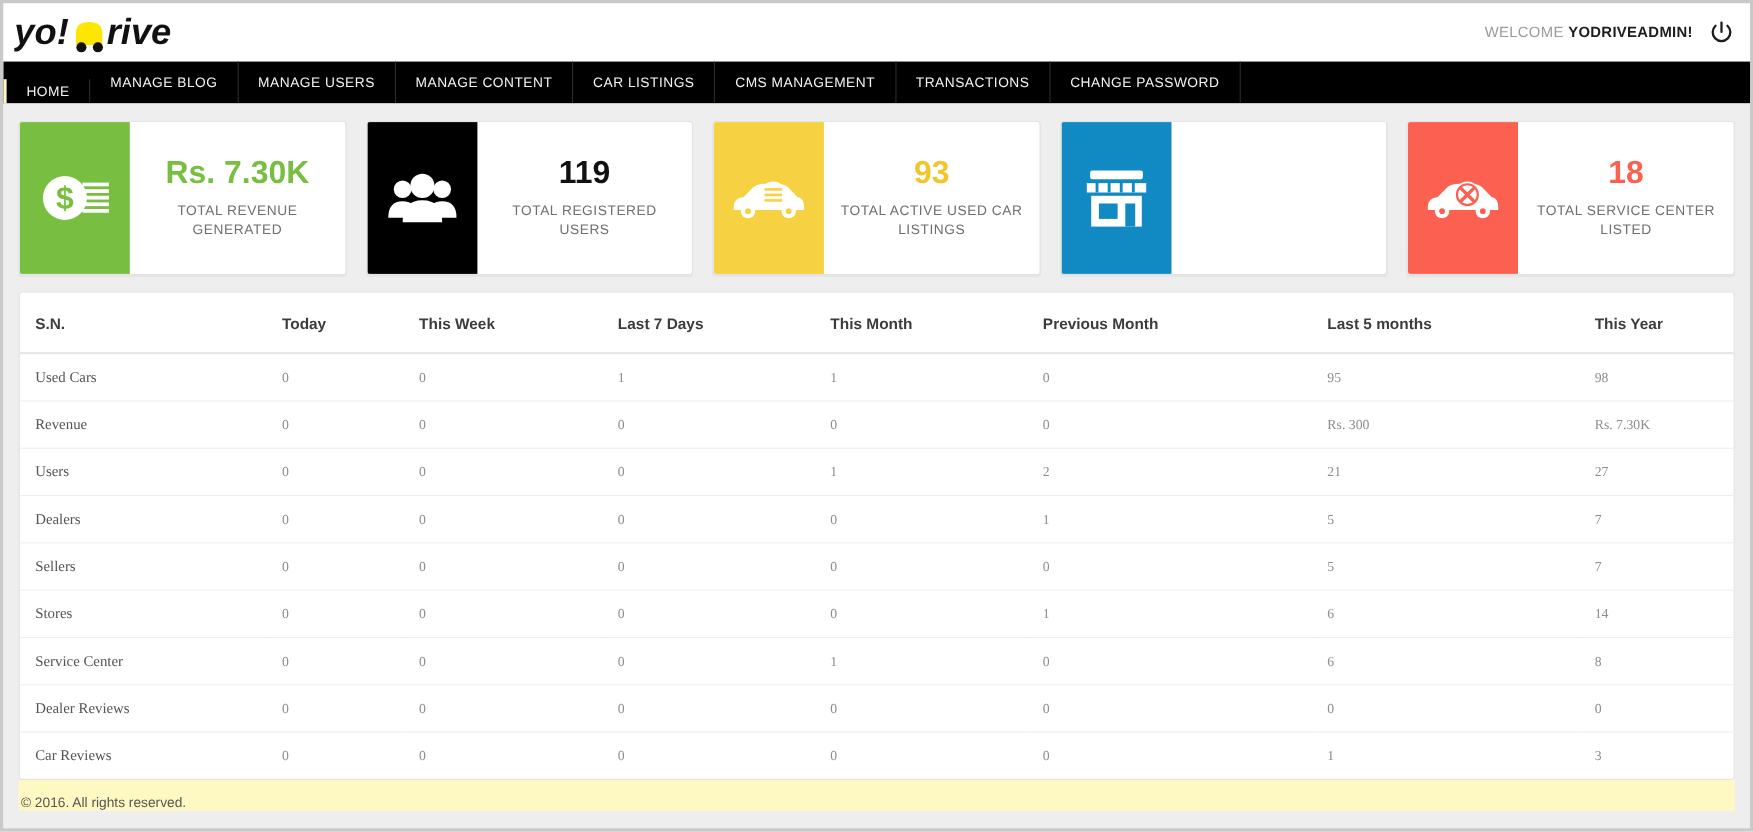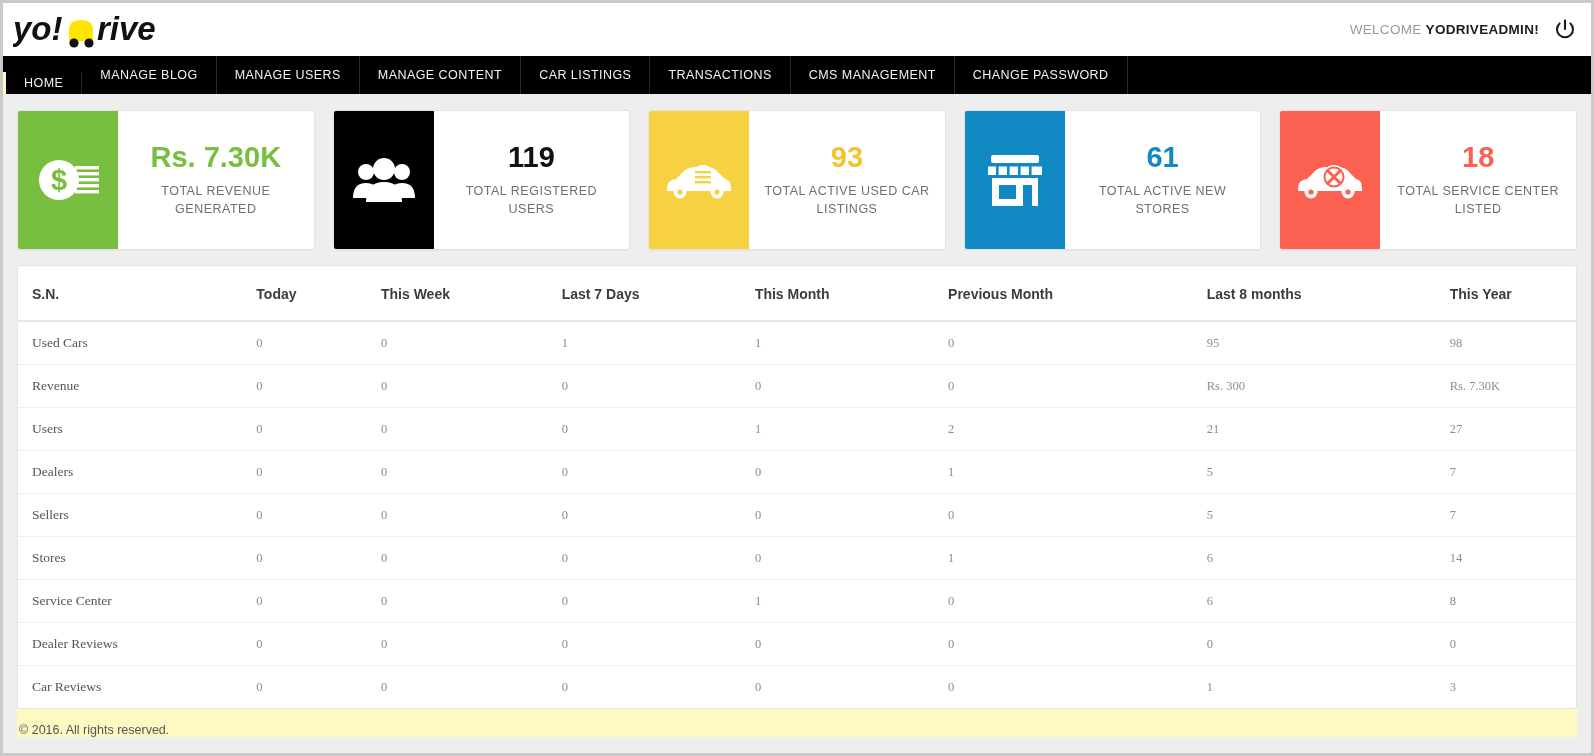--- a/index.html
+++ b/index.html
@@ -234,22 +234,22 @@
       </span>
     </div>
   </div>
 
   <nav class="navbar">
     <div class="nav-item">HOME</div>
     <div class="nav-item">MANAGE BLOG</div>
     <div class="nav-item">MANAGE USERS</div>
     <div class="nav-item">MANAGE CONTENT</div>
     <div class="nav-item">CAR LISTINGS</div>
+    <div class="nav-item">CMS MANAGEMENT</div>
     <div class="nav-item">TRANSACTIONS</div>
-    <div class="nav-item">CMS MANAGEMENT</div>
     <div class="nav-item">CHANGE PASSWORD</div>
   </nav>
 
   <div class="content">
 
     <div class="cards">
 
       <div class="card">
         <div class="card-icon" style="background:#78bf41">
           <svg width="66" height="50" viewBox="0 0 66 50" aria-hidden="true">
@@ -313,24 +313,20 @@
             <rect x="3" y="13" width="54" height="1.5" fill="#118ac4"></rect>
             <rect x="11" y="14" width="2.6" height="9" fill="#118ac4"></rect>
             <rect x="22" y="14" width="2.6" height="9" fill="#118ac4"></rect>
             <rect x="33" y="14" width="2.6" height="9" fill="#118ac4"></rect>
             <rect x="44" y="14" width="2.6" height="9" fill="#118ac4"></rect>
             <rect x="7" y="26" width="46" height="28" fill="#ffffff"></rect>
             <rect x="14" y="33" width="17" height="14" fill="#118ac4"></rect>
             <rect x="38" y="33" width="9" height="21" fill="#118ac4"></rect>
           </svg>
         </div>
-        <div class="card-body">
-          <div class="card-value" style="color:#118ac4">61</div>
-          <div class="card-label">TOTAL ACTIVE NEW STORES</div>
-        </div>
       </div>
 
       <div class="card">
         <div class="card-icon" style="background:#fc6050">
           <svg width="72" height="44" viewBox="0 0 72 44" aria-hidden="true">
             <path d="M4 30 Q4 22 13 21 L22 12 Q26 9 33 9 L44 9 Q52 9 56 15 L62 21 Q68 22 68 30 L68 33 L4 33 Z" fill="#ffffff"></path>
             <circle cx="17" cy="34" r="6.5" fill="#ffffff"></circle>
             <circle cx="17" cy="34" r="2.6" fill="#fc6050"></circle>
             <circle cx="54" cy="34" r="6.5" fill="#ffffff"></circle>
             <circle cx="54" cy="34" r="2.6" fill="#fc6050"></circle>
@@ -360,21 +356,21 @@
             <col class="c-ty">
         </colgroup>
         <thead>
           <tr>
             <th>S.N.</th>
             <th>Today</th>
             <th>This Week</th>
             <th>Last 7 Days</th>
             <th>This Month</th>
             <th>Previous Month</th>
-            <th>Last 8 months</th>
+            <th>Last 5 months</th>
             <th>This Year</th>
           </tr>
         </thead>
         <tbody>
           <tr>
             <td class="rowname">Used Cars</td>
             <td>0</td>
             <td>0</td>
             <td>1</td>
             <td>1</td>

